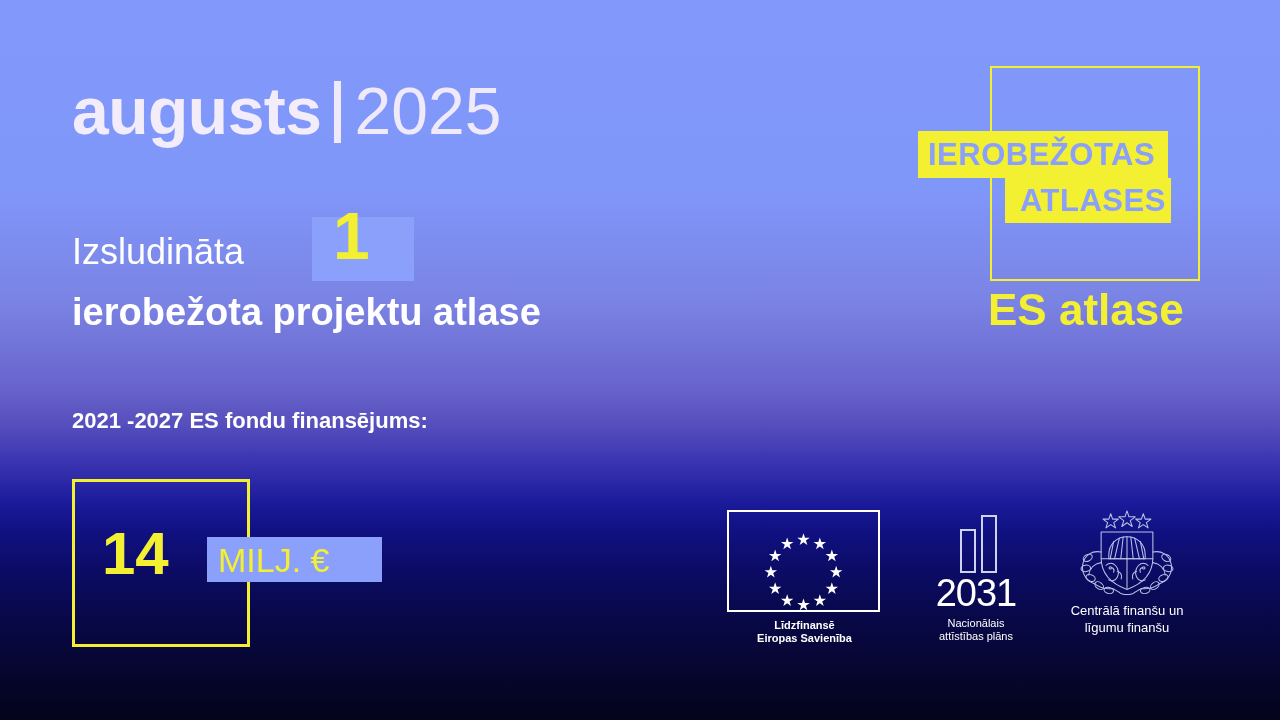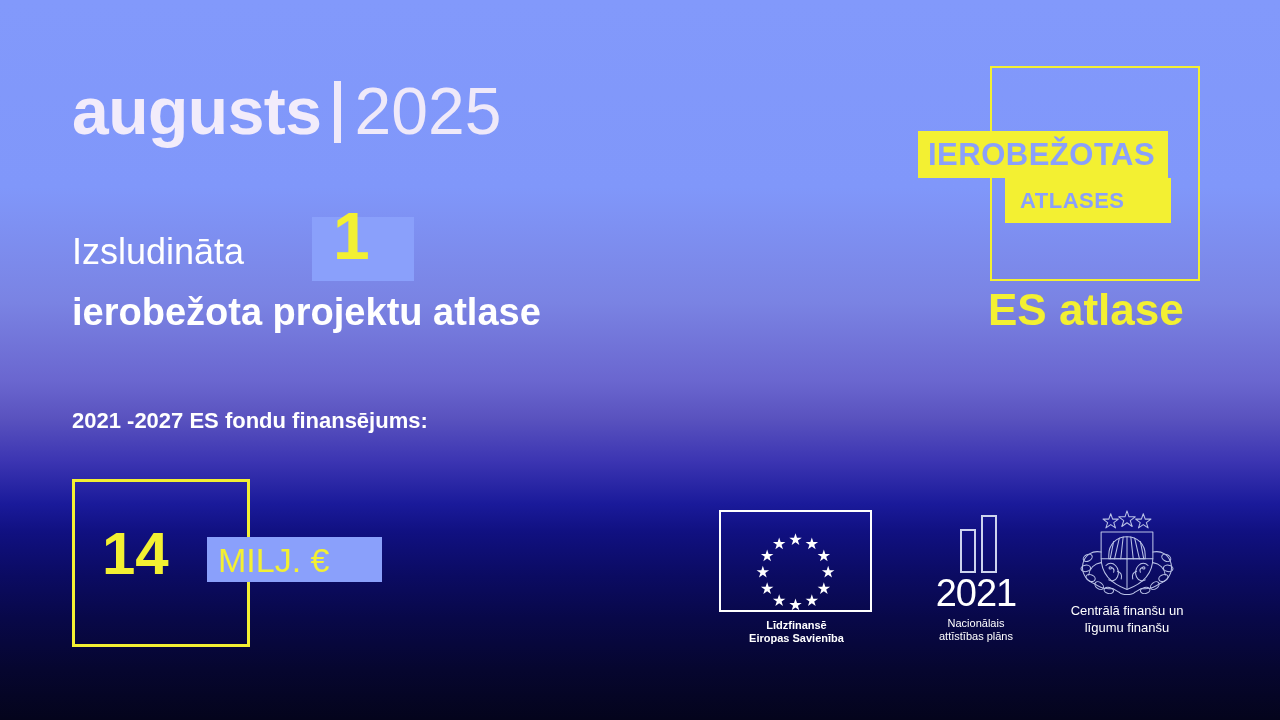--- a/index.html
+++ b/index.html
@@ -184,21 +184,21 @@
     font-weight: 700;
     color: #8aa0fb;
     line-height: 47px;
     letter-spacing: 0.5px;
     white-space: nowrap;
   }
   .badge-text2 {
     position: absolute;
     left: 1020px;
     top: 178px;
-    font-size: 22px;
+    font-size: 31px;
     font-weight: 700;
     color: #8aa0fb;
     line-height: 45px;
     letter-spacing: 0.5px;
     white-space: nowrap;
   }
   .badge-caption {
     position: absolute;
     left: 988px;
     top: 288px;
@@ -213,21 +213,21 @@
   .logos {
     position: absolute;
     left: 700px;
     top: 505px;
     width: 540px;
     height: 150px;
   }
 
   .logo-eu {
     position: absolute;
-    left: 19px;
+    left: 27px;
     top: 5px;
     width: 155px;
   }
   .eu-flag {
     position: relative;
     width: 153px;
     height: 102px;
     border: 2px solid #ffffff;
     box-sizing: border-box;
   }
@@ -346,21 +346,21 @@
         <div>Līdzfinansē</div>
         <div>Eiropas Savienība</div>
       </div>
     </div>
 
     <div class="logo-nap">
       <div class="nap-bars">
         <div class="nap-bar nap-bar-left"></div>
         <div class="nap-bar nap-bar-right"></div>
       </div>
-      <div class="nap-year">2021</div>
+      <div class="nap-year">2031</div>
       <div class="nap-caption">
         <div>Nacionālais</div>
         <div>attīstības plāns</div>
       </div>
     </div>
 
     <div class="logo-cfla">
       <div class="cfla-crest">
         <svg viewBox="0 0 120 96" width="116" height="92" fill="none" stroke="#b9c1e6" stroke-width="1.1" stroke-linejoin="round" stroke-linecap="round">
 

